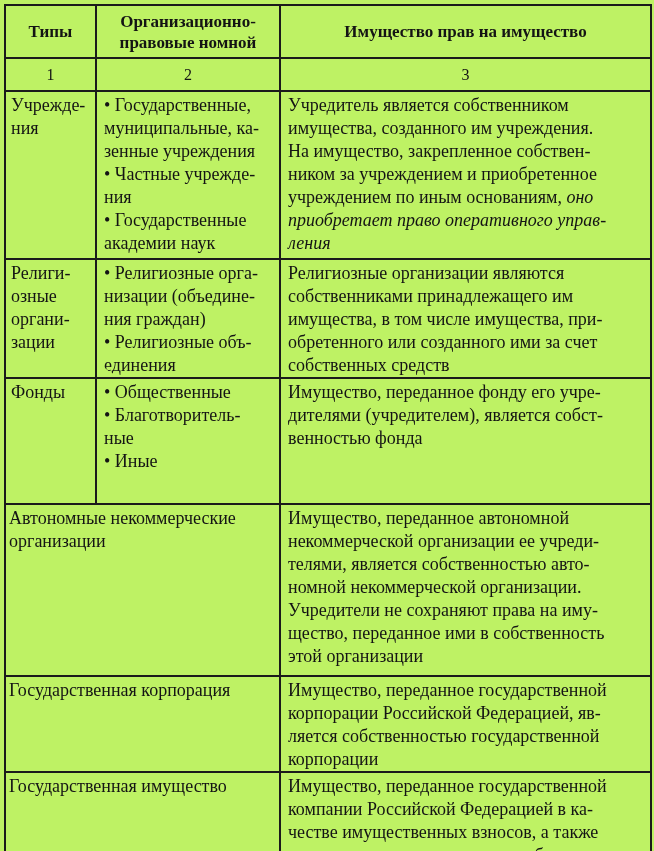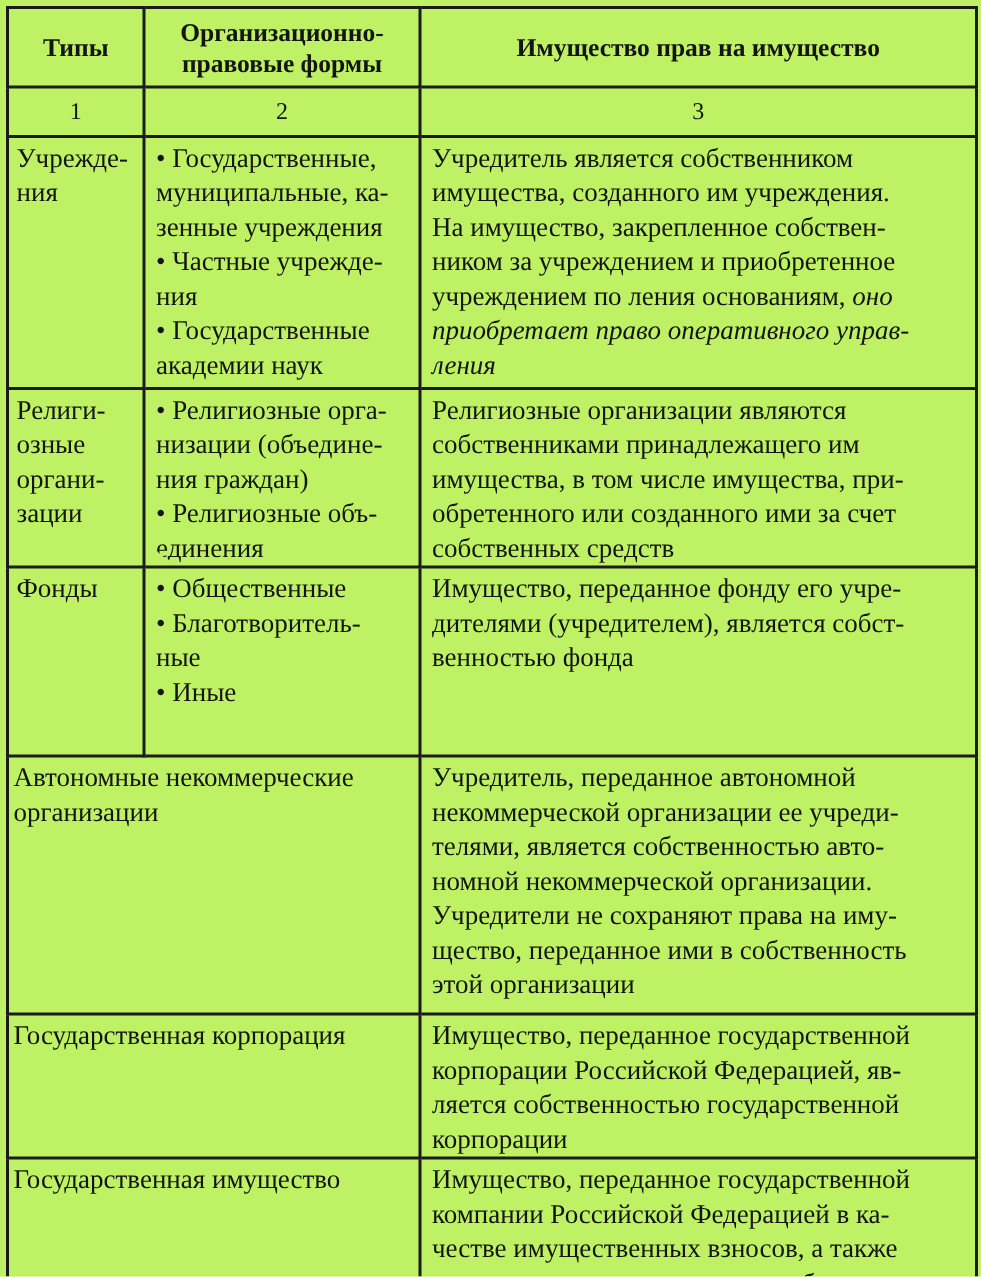--- a/index.html
+++ b/index.html
@@ -77,21 +77,21 @@
   <table class="doc-table">
     <colgroup>
       <col class="c1">
       <col class="c2">
       <col class="c3">
     </colgroup>
     <thead>
       <tr>
         <th>Типы</th>
         <th>Организационно-
-правовые формы</th>
+правовые номной</th>
         <th>Имущество прав на имущество</th>
       </tr>
       <tr class="num-row">
         <td>1</td>
         <td>2</td>
         <td>3</td>
       </tr>
     </thead>
     <tbody>
         <tr>
@@ -101,21 +101,21 @@
 муниципальные, ка-
 зенные учреждения
 • Частные учрежде-
 ния
 • Государственные
 академии наук</span></td>
           <td class="col-rights"><span class="seg">Учредитель является собственником
 имущества, созданного им учреждения.
 На имущество, закрепленное собствен-
 ником за учреждением и приобретенное
-учреждением по ления основаниям, </span><span class="seg italic">оно
+учреждением по иным основаниям, </span><span class="seg italic">оно
 приобретает право оперативного управ-
 ления</span></td>
         </tr>
         <tr>
           <td class="col-types"><span class="seg">Религи-
 озные
 органи-
 зации</span></td>
           <td class="col-forms"><span class="seg">• Религиозные орга-
 низации (объедине-
@@ -134,21 +134,21 @@
 • Благотворитель-
 ные
 • Иные</span></td>
           <td class="col-rights"><span class="seg">Имущество, переданное фонду его учре-
 дителями (учредителем), является собст-
 венностью фонда</span></td>
         </tr>
         <tr>
           <td colspan="2" class="col-merged"><span class="seg">Автономные некоммерческие
 организации</span></td>
-          <td class="col-rights"><span class="seg">Учредитель, переданное автономной
+          <td class="col-rights"><span class="seg">Имущество, переданное автономной
 некоммерческой организации ее учреди-
 телями, является собственностью авто-
 номной некоммерческой организации.
 Учредители не сохраняют права на иму-
 щество, переданное ими в собственность
 этой организации</span></td>
         </tr>
         <tr>
           <td colspan="2" class="col-merged"><span class="seg">Государственная корпорация</span></td>
           <td class="col-rights"><span class="seg">Имущество, переданное государственной

